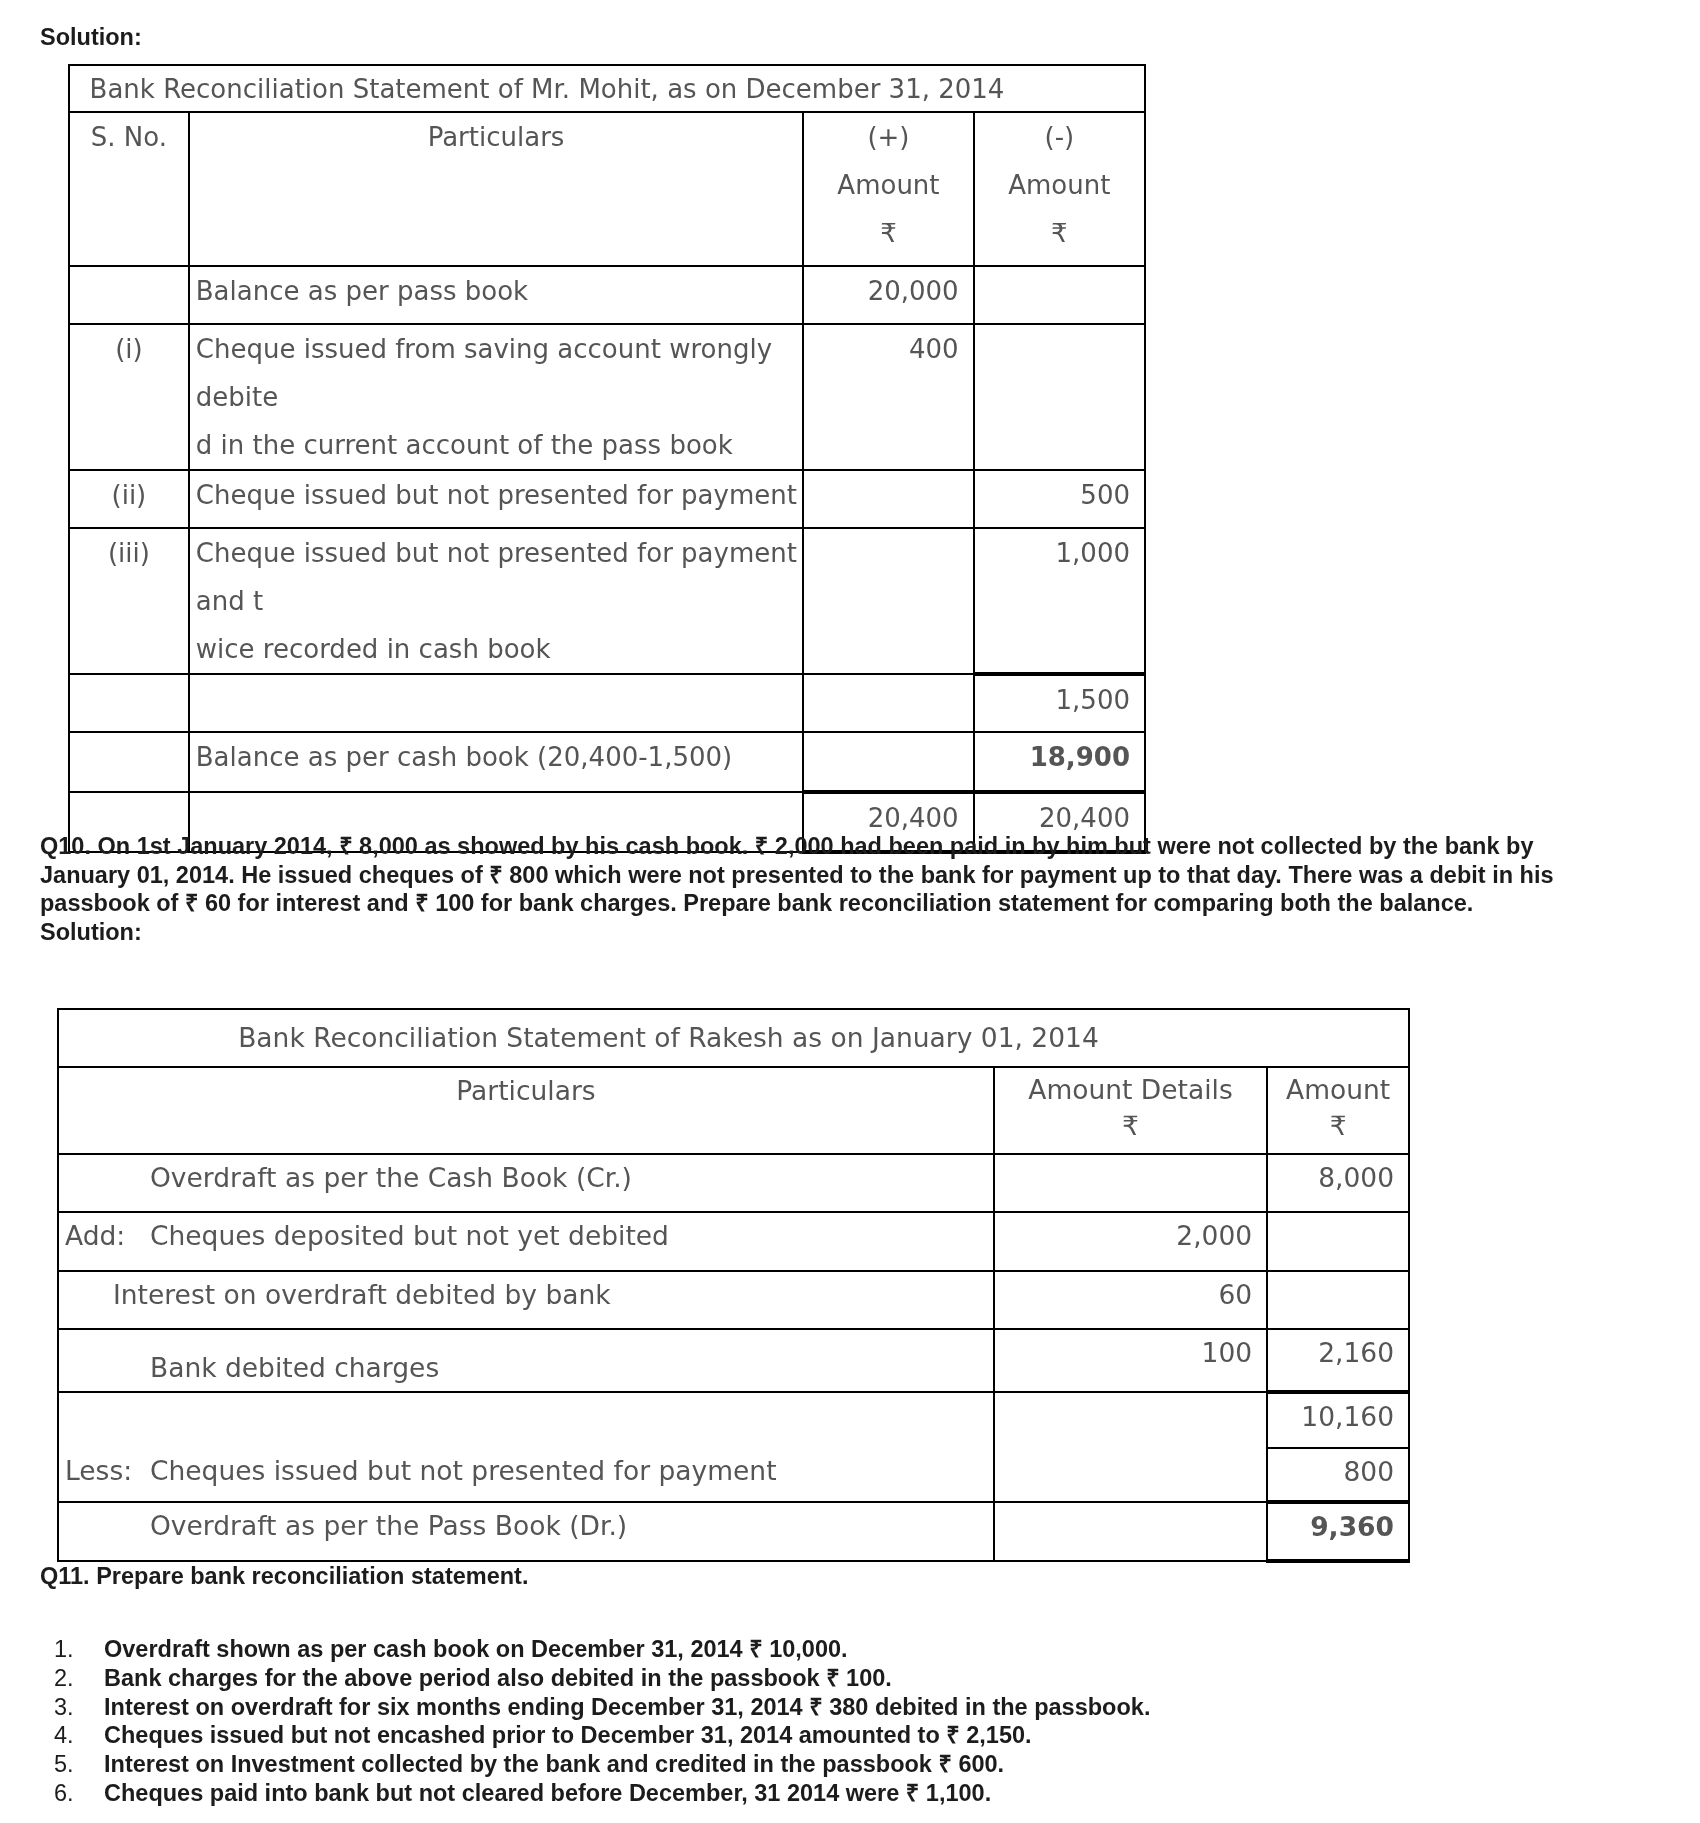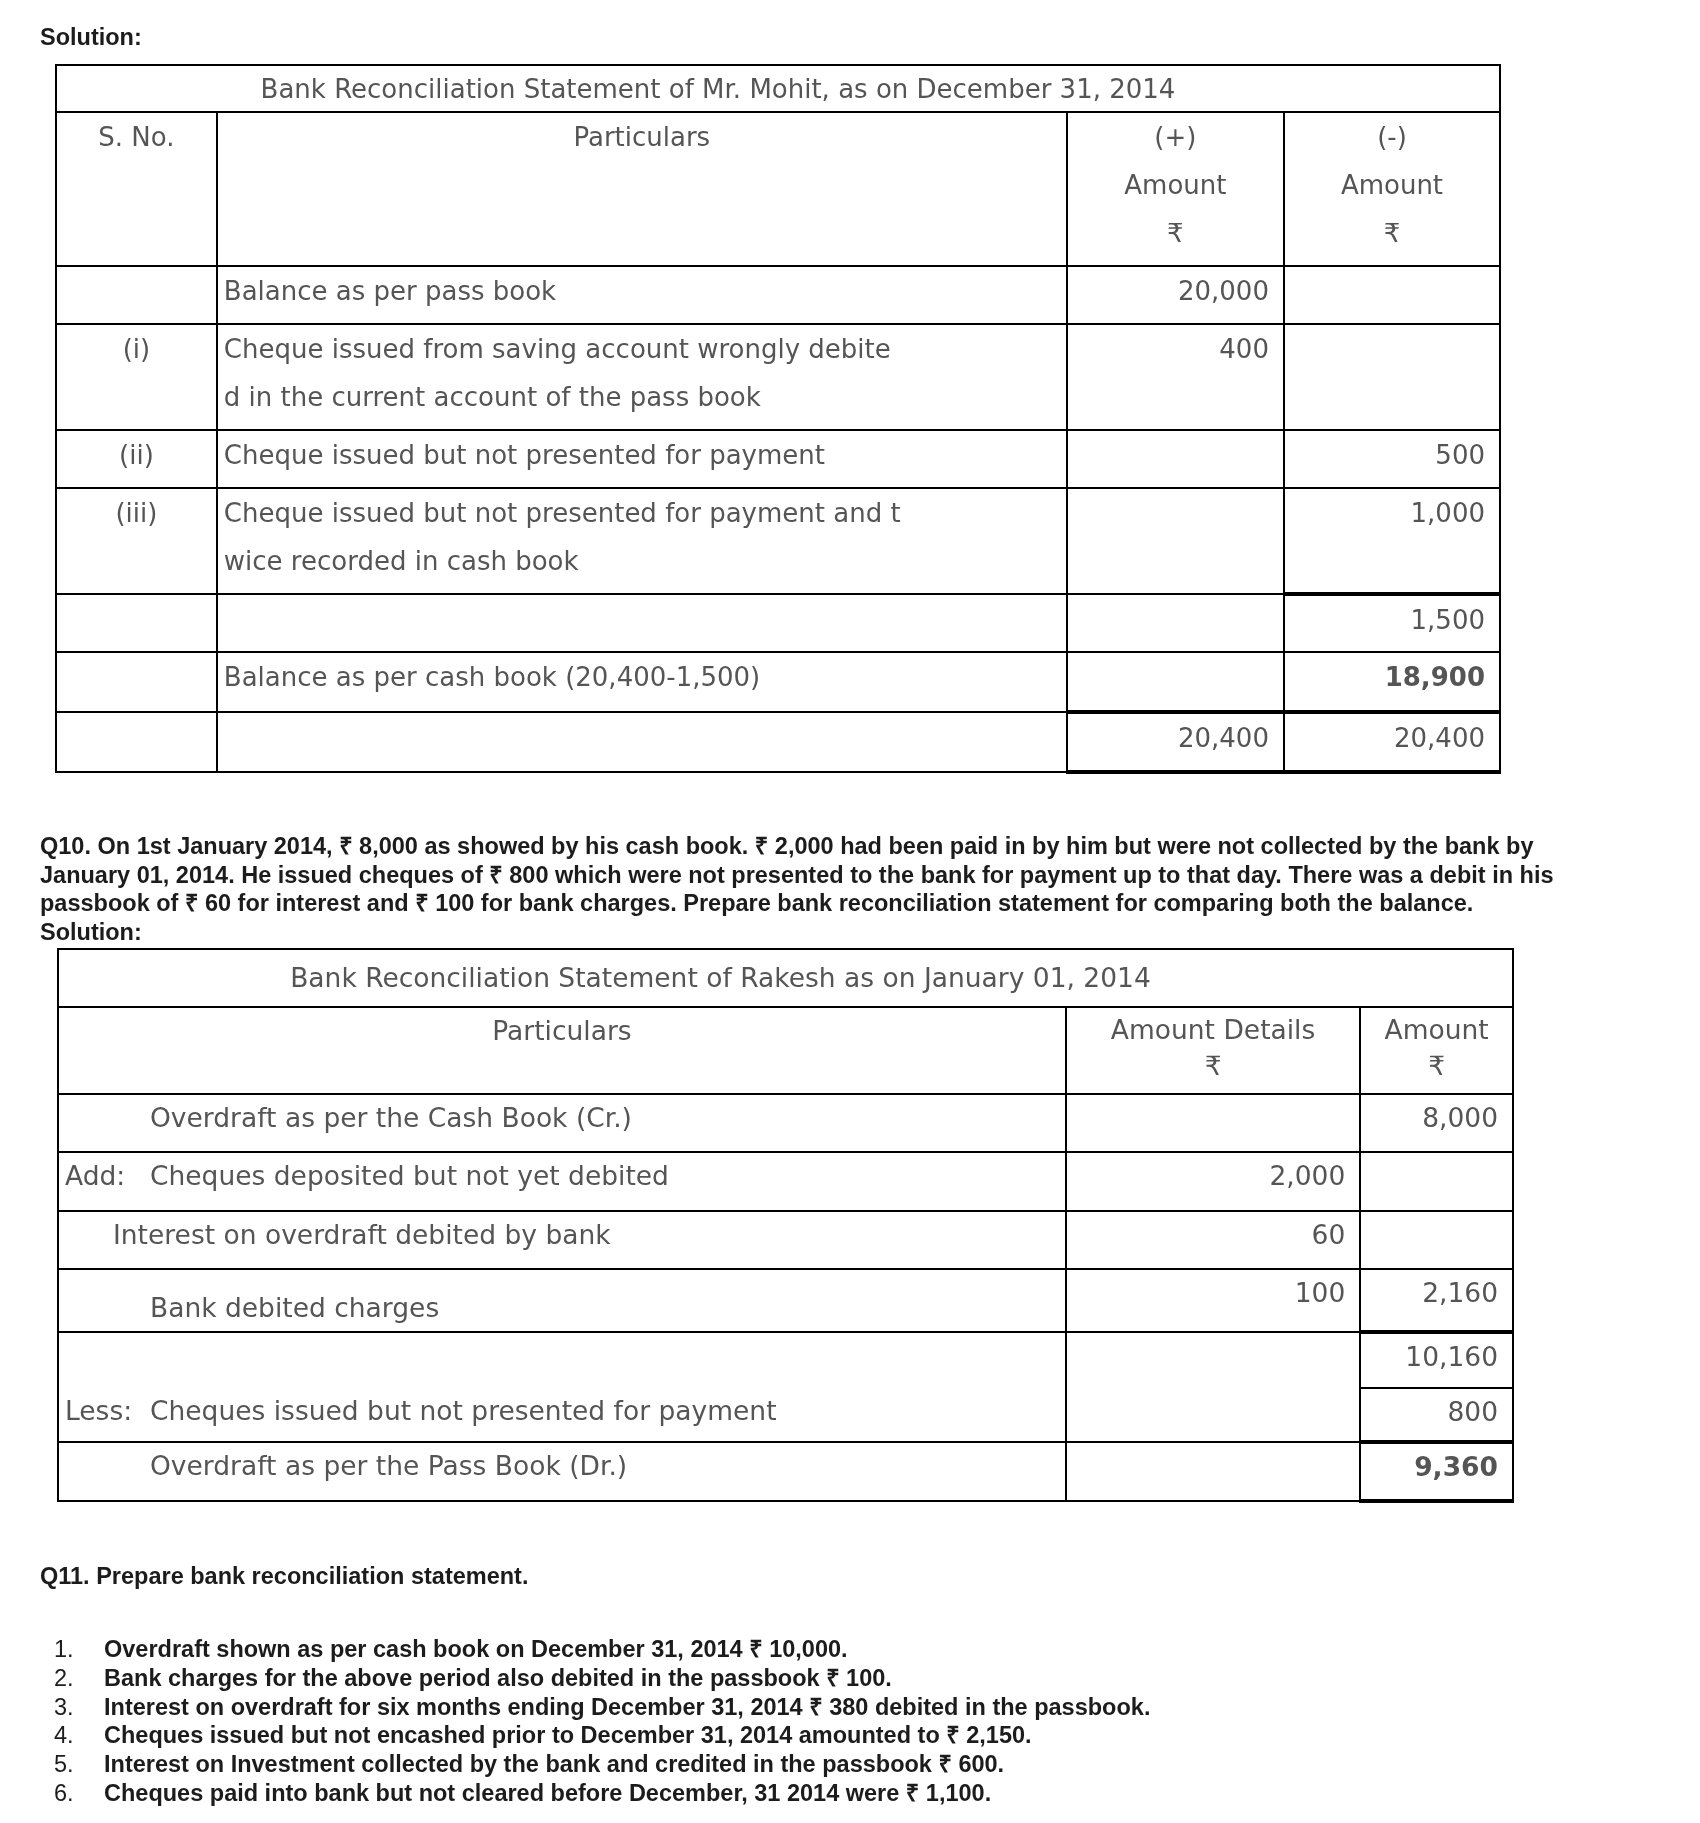--- a/index.html
+++ b/index.html
@@ -19,21 +19,21 @@
   ol.items { position:absolute; left:0; top:1635px; margin:0; padding:0; list-style:none; }
   ol.items li { position:relative; height:28.8px; font-family:"Liberation Sans", sans-serif; font-size:23.5px; line-height:28.8px; white-space:nowrap; }
   ol.items .n { position:absolute; left:54px; font-weight:normal; color:#1c1c1c; }
   ol.items .t { position:absolute; left:104px; font-weight:bold; color:#1c1c1c; }
 </style>
 </head>
 <body>
 
 <div class="bold-text" style="left:40px; top:23px;">Solution:</div>
 
-<table class="tbl t1" style="left:55px; top:64px; width:1446px;">
+<table class="tbl t1" style="left:68px; top:64px; width:1078px;">
   <colgroup>
     <col style="width:137px">
       <col style="width:724px">
       <col style="width:185px">
       <col style="width:184px">
   </colgroup>
   <tbody>
       <tr style="height:47px">
     <td colspan="4" class="title" style="line-height:44px; padding-left:0;">
       <span style="display:block; padding-left:0; text-align:center; margin-right:120px;">Bank Reconciliation Statement of Mr. Mohit, as on December 31, 2014</span>
@@ -102,21 +102,21 @@
     <td class="num thick-top thick-bottom">20,400</td>
   </tr>
 </tbody>
   </table>
 
 <div class="bold-text" style="left:40px; top:832px;">Q10. On 1st January 2014, ₹ 8,000 as showed by his cash book. ₹ 2,000 had been paid in by him but were not collected by the bank by</div>
 <div class="bold-text" style="left:40px; top:861px;">January 01, 2014. He issued cheques of ₹ 800 which were not presented to the bank for payment up to that day. There was a debit in his</div>
 <div class="bold-text" style="left:40px; top:889px;">passbook of ₹ 60 for interest and ₹ 100 for bank charges. Prepare bank reconciliation statement for comparing both the balance.</div>
 <div class="bold-text" style="left:40px; top:918px;">Solution:</div>
 
-<table class="tbl t2" style="left:57px; top:948px; width:1457px;">
+<table class="tbl t2" style="left:57px; top:1008px; width:1353px;">
   <colgroup>
     <col style="width:904px">
       <col style="width:264px">
       <col style="width:137px">
   </colgroup>
   <tbody>
       <tr style="height:58px">
     <td colspan="3" class="title" style="line-height:54px;">
       <span style="display:block; text-align:center; margin-right:130px;">Bank Reconciliation Statement of Rakesh as on January 01, 2014</span>
     </td>

